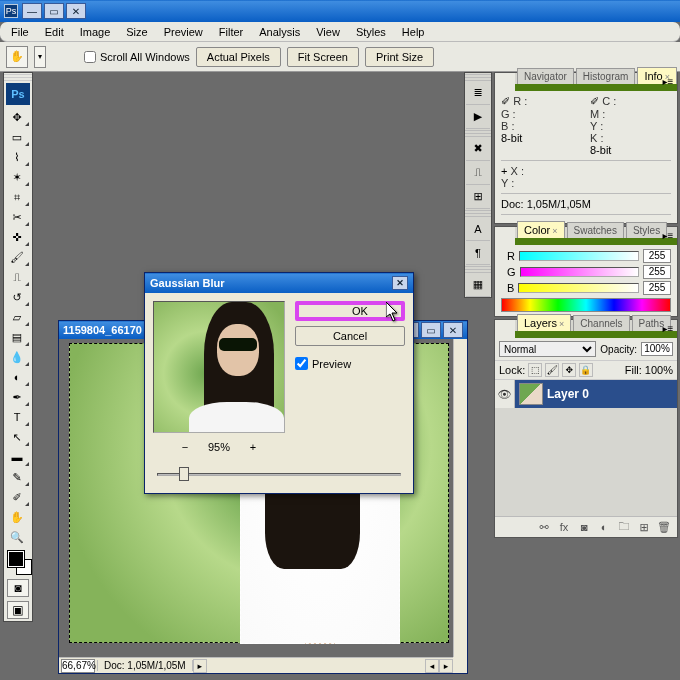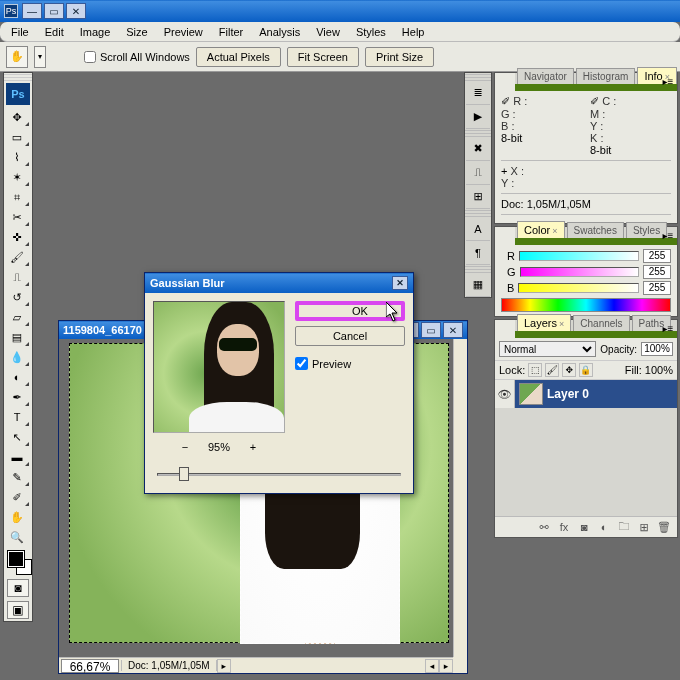--- a/index.html
+++ b/index.html
@@ -79,21 +79,21 @@
 .docwin .dtitle { height: 18px; background: linear-gradient(#0a5ec4, #3f8de0 5%, #0a5ec4); color: #fff; display: flex; align-items: center; padding: 0 4px; font-size: 10px; }
 .docwin .dtitle .dt { flex: 1; font-weight: bold; overflow: hidden; white-space: nowrap; }
 .docwin .canvas { position: absolute; top: 18px; left: 0; right: 14px; bottom: 16px; background: #6b6b6b; overflow: hidden; }
 .docwin .img { position: absolute; left: 10px; top: 4px; width: 380px; height: 300px; background: radial-gradient(circle at 60% 35%, #4b6b2d 0%, #6fa750 20%, #b7d98a 45%, #85b35a 80%); border: 1px dashed #000; }
 .docwin .img .person { position: absolute; left: 170px; top: 65px; width: 160px; height: 235px; background: radial-gradient(ellipse at 50% 15%, #e2c4a8 0%, #e2c4a8 18%, #fff 18%, #fafafa 100%); border: 1px dashed #fff; border-radius: 50% 50% 0 0 / 25% 25% 0 0; }
 .docwin .img .hair { position: absolute; left: 195px; top: 45px; width: 95px; height: 180px; background: #1b140e; border-radius: 45% 45% 20% 20%; }
 .docwin .img .face { position: absolute; left: 218px; top: 75px; width: 55px; height: 70px; background: #e2c4a8; border-radius: 45%; }
 .docwin .img .glasses { position: absolute; left: 220px; top: 92px; width: 50px; height: 16px; background: #0a1505; border-radius: 6px; }
 .docwin .vscroll { position: absolute; top: 18px; right: 0; width: 14px; bottom: 16px; background: #ece9d8; border-left: 1px solid #bbb; }
 .docwin .hscroll { position: absolute; left: 0; right: 14px; bottom: 0; height: 16px; background: #ece9d8; border-top: 1px solid #bbb; display: flex; align-items: center; }
-.docwin .zoom { width: 58px; height: 14px; border: 1px solid #888; background: #fff; font-size: 12px; text-align: center; margin: 0 2px; }
+.docwin .zoom { width: 34px; height: 14px; border: 1px solid #888; background: #fff; font-size: 10px; text-align: center; margin: 0 2px; }
 .docwin .docinfo { padding: 0 6px; font-size: 10px; border-left:1px solid #bbb; border-right:1px solid #bbb; }
 .docwin .harrow { width: 14px; height: 14px; display:flex; align-items:center; justify-content:center; border:1px solid #bbb; font-size:9px; }
 
 .dialog { position: absolute; left: 144px; top: 200px; width: 270px; background: #ece9d8; border: 1px solid #0a246a; box-shadow: 2px 2px 6px rgba(0,0,0,0.5); }
 .dialog .dlgtitle { height: 20px; background: linear-gradient(#0a5ec4, #3f8de0 5%, #0a5ec4); color: #fff; display: flex; align-items: center; padding: 0 5px; font-weight: bold; }
 .dialog .dlgtitle .dlt { flex: 1; }
 .dialog .dlgclose { width: 16px; height: 14px; background: #c9d6ec; color: #123; border: 1px solid #375a99; display: flex; align-items: center; justify-content: center; font-size: 9px; cursor: default; }
 .dialog .dbody { padding: 8px; display: flex; gap: 10px; }
 .dialog .preview { width: 132px; }
 .dialog .pvimg { width: 132px; height: 132px; border: 1px inset #aaa; background: radial-gradient(circle at 40% 55%, #6fa750 0%, #b7d98a 40%, #85b35a 90%); position: relative; overflow: hidden; }

